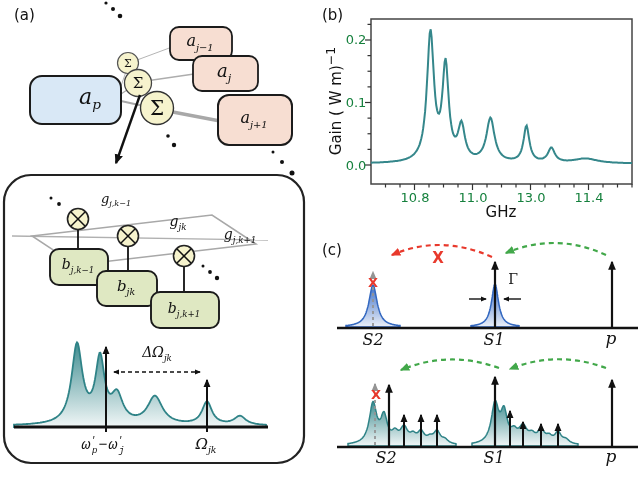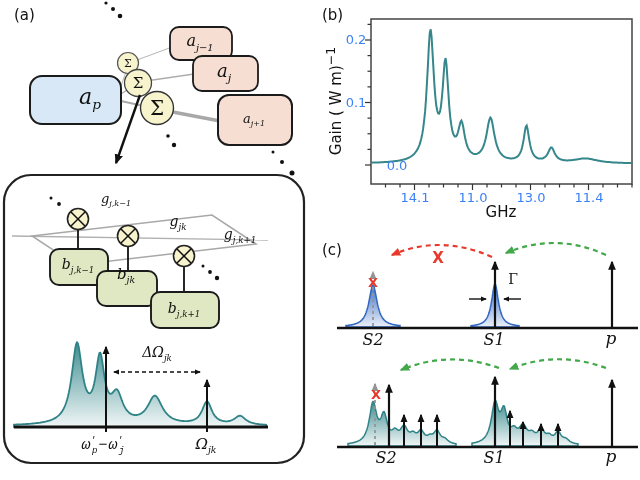--- a/index.html
+++ b/index.html
@@ -8,21 +8,21 @@
   .lbl{position:absolute;white-space:nowrap;line-height:1;}
   .c{transform:translate(-50%,-50%);}
   .cx{transform:translate(-50%,0);}
   .math{font-family:"DejaVu Serif",serif;font-style:italic;}
   .math sub{font-size:62%;font-style:italic;}
   .math sup{font-size:60%;}
   .tight{margin-left:-4px;}
   .panelLetter{font-size:15px;color:#111;font-family:"DejaVu Sans",sans-serif;}
   .sigma{font-family:"DejaVu Serif",serif;font-style:normal;}
   .xmark{font-family:"DejaVu Sans",sans-serif;font-weight:bold;color:#e8392c;}
-  .tick{font-size:13px;color:#3b82f6;}
+  .tick{font-size:13px;color:#15803d;}
   .axis{font-size:15px;color:#111;}
   .rot{transform:translate(-50%,-50%) rotate(-90deg);}
   svg{position:absolute;left:0;top:0;}
 </style>
 </head>
 <body>
 
 <div class="stage">
 
 <svg width="640" height="480" viewBox="0 0 640 480">
@@ -192,43 +192,43 @@
     <path d="M 499,368 Q 449,350 401,370" fill="none" stroke="#42a84a" stroke-width="2.2" stroke-dasharray="5 4" marker-end="url(#mk-green)"></path>
     <path d="M 606,368 Q 557,350 510,369" fill="none" stroke="#42a84a" stroke-width="2.2" stroke-dasharray="5 4" marker-end="url(#mk-green)"></path>
   </g>
 </svg>
 
 <span class="lbl panelLetter" style="left:14px;top:8px;">(a)</span>
 
 <span class="lbl math c" style="left:90px;top:99px;font-size:22px;"><span>a</span><sub>p</sub></span>
 <span class="lbl math c" style="left:200px;top:43px;font-size:16px;"><span>a</span><sub>j−1</sub></span>
 <span class="lbl math c" style="left:224px;top:73px;font-size:18px;"><span>a</span><sub>j</sub></span>
-<span class="lbl math c" style="left:254px;top:120px;font-size:13px;"><span>a</span><sub>j+1</sub></span>
+<span class="lbl math c" style="left:254px;top:120px;font-size:16px;"><span>a</span><sub>j+1</sub></span>
 
 <span class="lbl sigma c" style="left:128px;top:63px;font-size:11px;">Σ</span>
 <span class="lbl sigma c" style="left:138px;top:83px;font-size:15px;">Σ</span>
 <span class="lbl sigma c" style="left:157px;top:108px;font-size:20px;">Σ</span>
 
 <span class="lbl math c" style="left:116px;top:200px;font-size:13px;"><span>g</span><sub>j,k−1</sub></span>
 <span class="lbl math c" style="left:178px;top:211px;font-size:14px;margin-top:12px;"><span>g</span><sub>jk</sub></span>
 <span class="lbl math c" style="left:240px;top:236px;font-size:14px;"><span>g</span><sub>j,k+1</sub></span>
 
 <span class="lbl math c" style="left:78px;top:266px;font-size:14px;"><span>b</span><sub>j,k−1</sub></span>
-<span class="lbl math c" style="left:126px;top:276px;font-size:15px;"><span>b</span><sub>jk</sub></span>
+<span class="lbl math c" style="left:126px;top:288px;font-size:15px;"><span>b</span><sub>jk</sub></span>
 <span class="lbl math c" style="left:184px;top:310px;font-size:14px;"><span>b</span><sub>j,k+1</sub></span>
 
 <span class="lbl math c" style="left:157px;top:354px;font-size:14px;"><span>ΔΩ</span><sub>jk</sub></span>
 <span class="lbl math c" style="left:103px;top:446px;font-size:15px;font-family:Liberation Mono, monospace;"><span>ω</span><sup>′</sup><sub class="tight">p</sub> <span>−</span> <span>ω</span><sup>′</sup><sub class="tight">j</sub></span>
 <span class="lbl math c" style="left:206px;top:446px;font-size:15px;"><span>Ω</span><sub>jk</sub></span>
 
 <span class="lbl panelLetter" style="left:322px;top:8px;">(b)</span>
-<span class="lbl tick c" style="left:356px;top:165px;margin-left:41px;">0.0</span>
+<span class="lbl tick c" style="left:356px;top:165px;">0.0</span>
 <span class="lbl tick c" style="left:356px;top:102px;">0.1</span>
 <span class="lbl tick c" style="left:356px;top:39px;">0.2</span>
-<span class="lbl tick cx" style="left:415px;top:191px;">14.1</span>
+<span class="lbl tick cx" style="left:415px;top:191px;">10.8</span>
 <span class="lbl tick cx" style="left:473px;top:191px;">11.0</span>
 <span class="lbl tick cx" style="left:531px;top:191px;">13.0</span>
 <span class="lbl tick cx" style="left:589px;top:191px;">11.4</span>
 <span class="lbl axis cx" style="left:501px;top:205px;">GHz</span>
 <span class="lbl axis rot" style="left:334px;top:101px;"><span>Gain ( W m)</span><sup>−1</sup></span>
 
 <span class="lbl panelLetter" style="left:322px;top:243px;">(c)</span>
 <span class="lbl math cx" style="left:373px;top:332px;font-size:16px;">S2</span>
 <span class="lbl math cx" style="left:494px;top:332px;font-size:16px;">S1</span>
 <span class="lbl math cx" style="left:611px;top:330px;font-size:17px;">p</span>

